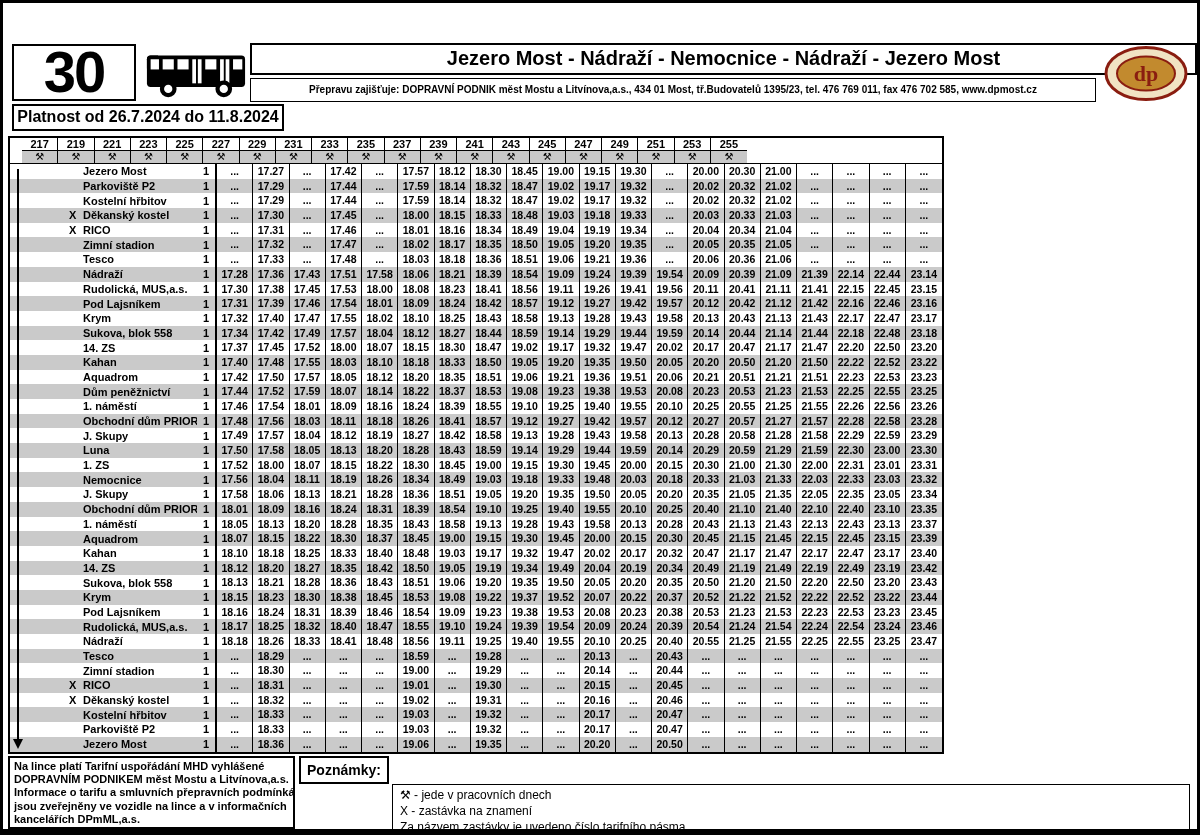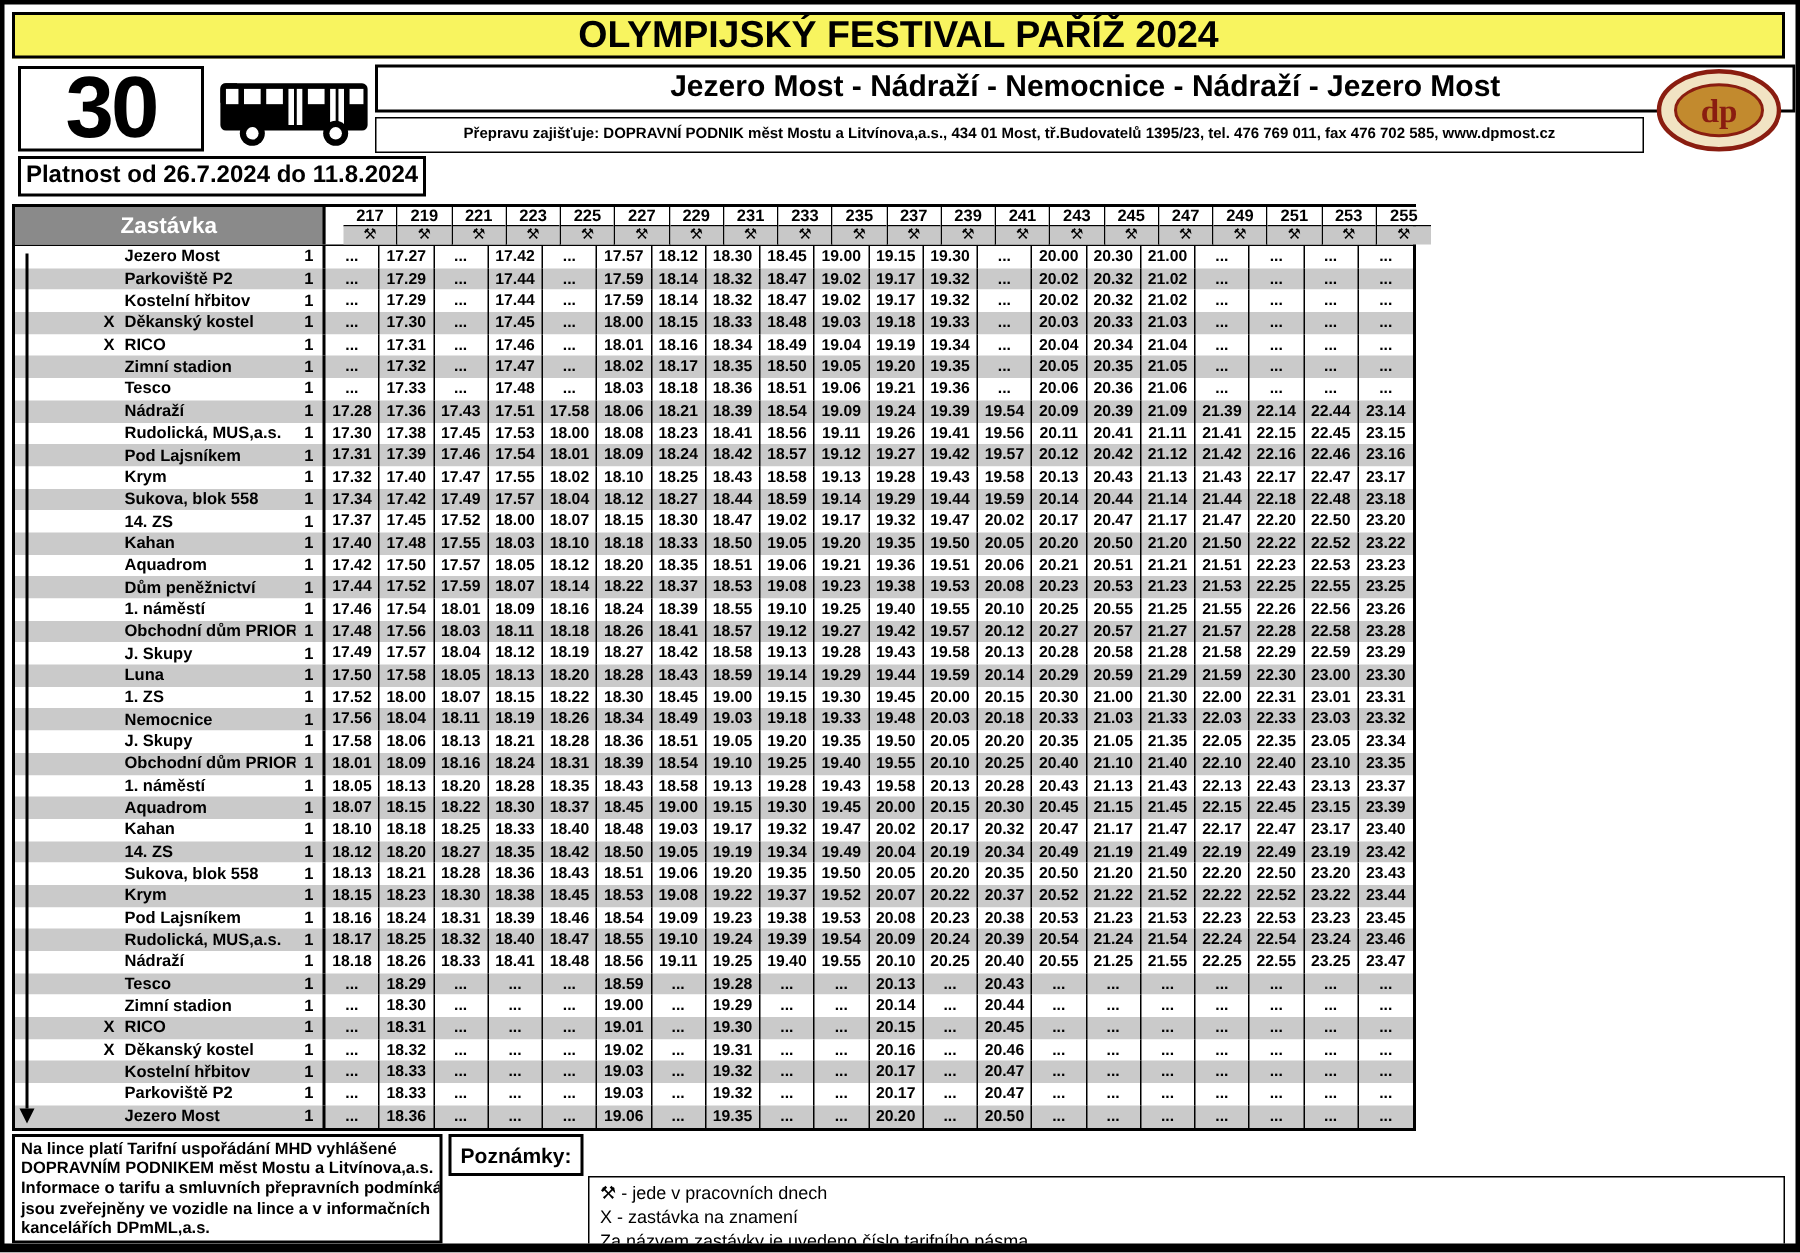--- a/index.html
+++ b/index.html
@@ -96,21 +96,20 @@
   }
   .credit {
     position:absolute; right:10px; bottom:1px; font-size:8px; color:#555;font-weight:bold;
   }
 </style>
 </head>
 <body>
 
 <div class="page">
 
-  <div class="banner">OLYMPIJSKÝ FESTIVAL PAŘÍŽ 2024</div>
 
   <div class="line-box">30</div>
 
   <div class="bus">
     <svg viewBox="0 0 110 54" width="102" height="50">
       <rect x="2" y="6" width="106" height="34" rx="4" fill="#000"></rect>
       <path d="M2 20 L2 10 Q2 6 6 6 L14 6 L14 20 Z" fill="#000"></path>
       <rect x="6" y="10" width="9" height="11" fill="#fff"></rect>
       <rect x="19" y="10" width="12" height="11" fill="#fff"></rect>
       <rect x="35" y="10" width="12" height="11" fill="#fff"></rect>
@@ -135,21 +134,20 @@
       <ellipse cx="42" cy="28.5" rx="40" ry="26" fill="#f1e3c3" stroke="#8a1d10" stroke-width="3"></ellipse>
       <ellipse cx="42" cy="28.5" rx="29" ry="17" fill="#c28a2e" stroke="#8a1d10" stroke-width="2"></ellipse>
       <text x="42" y="36" text-anchor="middle" font-family="Liberation Serif,serif" font-size="22" font-weight="bold" fill="#8a1d10">dp</text>
     </svg>
   </div>
 
   <div class="validity-box">Platnost od 26.7.2024 do 11.8.2024</div>
 
   <div class="tt">
     <div class="thead">
-      <div class="sthead">Zastávka</div>
       <div style="display:flex;padding-left:12px;">
           <div class="tcol">
             <div class="tnum">217</div>
             <div class="tsym">⚒</div>
           </div>
           <div class="tcol">
             <div class="tnum">219</div>
             <div class="tsym">⚒</div>
           </div>
           <div class="tcol">

